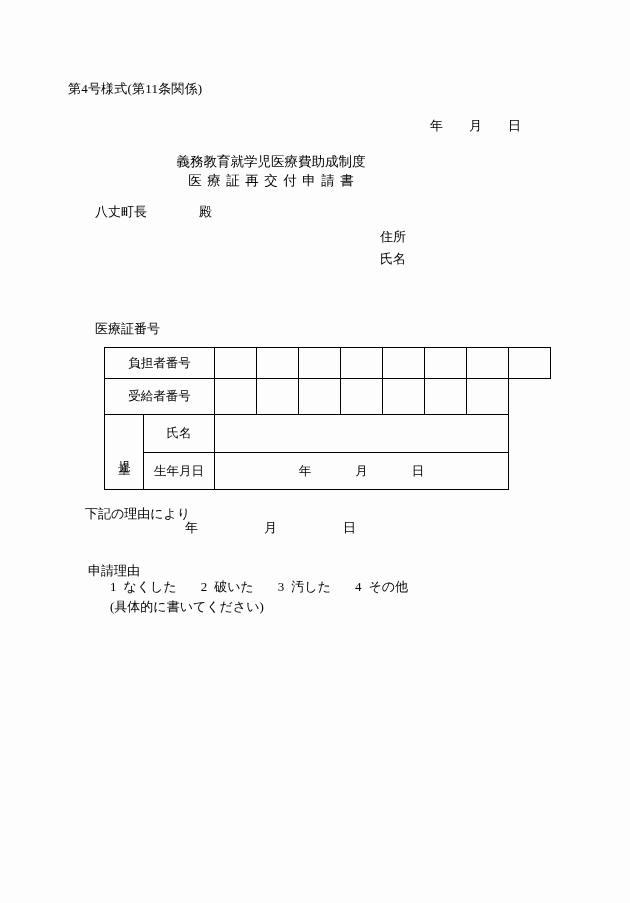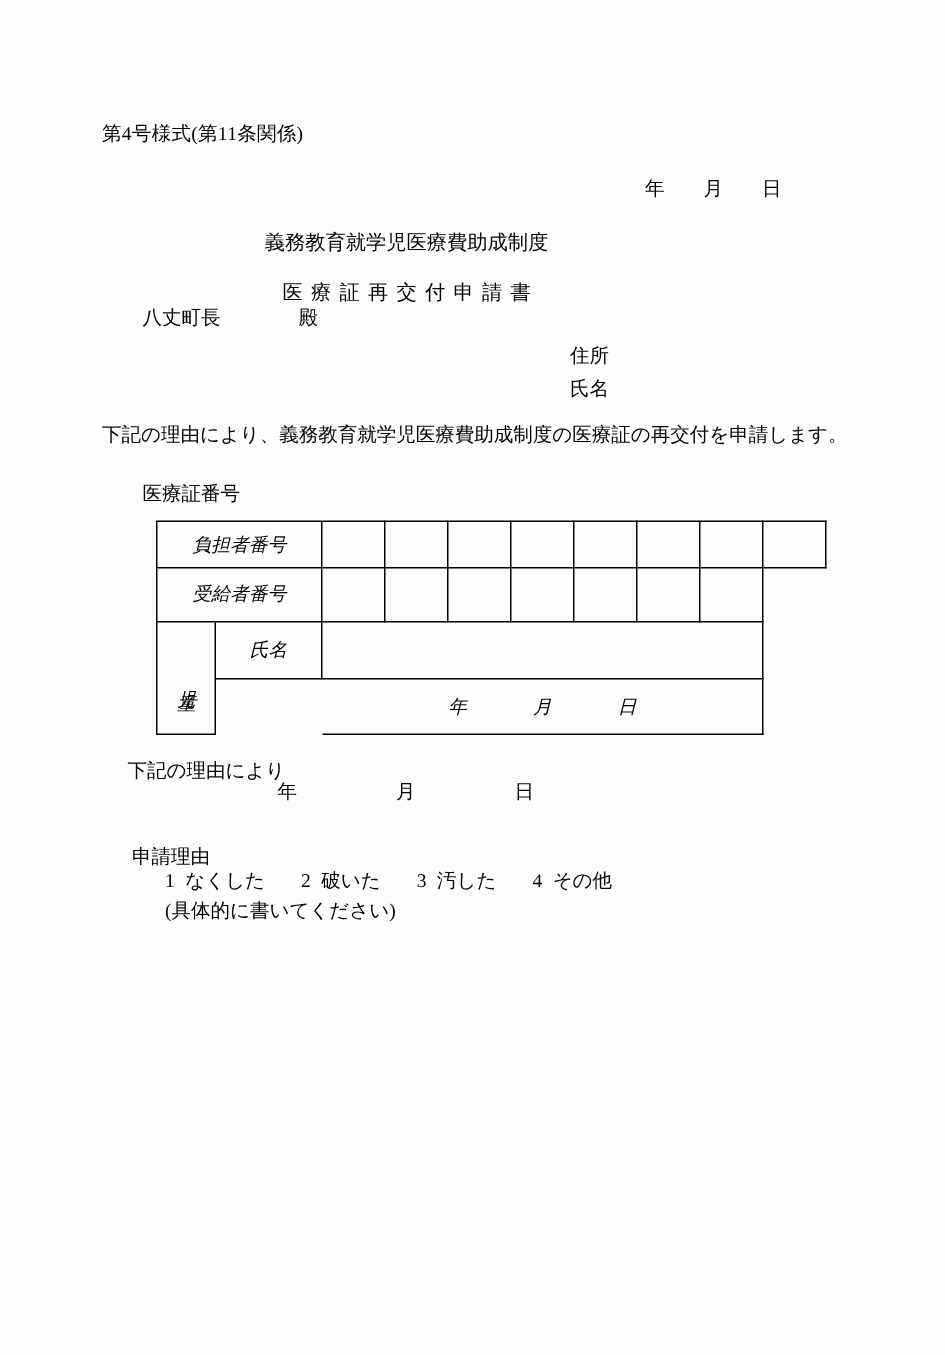--- a/index.html
+++ b/index.html
@@ -48,21 +48,20 @@
     font-size: 13.5px;
     line-height: 19px;
     white-space: nowrap;
   }
   .title-sub {
     font-size: 13.5px;
     line-height: 19px;
     letter-spacing: 5.5px;
     padding-left: 5.5px;
     white-space: nowrap;
-    margin-top: 14px;
   }
 
   .addressee {
     left: 95px;
     top: 203px;
     font-size: 13px;
     white-space: nowrap;
   }
   .addressee .sp { display: inline-block; width: 52px; }
 
@@ -86,21 +85,20 @@
     font-size: 13px;
     white-space: nowrap;
   }
 
   
   #cert-table {
     left: 104px;
     top: 347px;
     width: 450px;
     height: 145px;
-    font-style: italic;
   }
   #cert-table .cell {
     position: absolute;
     box-sizing: border-box;
     display: flex;
     align-items: center;
     justify-content: center;
     font-size: 12.5px;
     background: transparent;
   }
@@ -178,21 +176,20 @@
 
   <div class="abs addressee">
     <span>八丈町長</span><span class="sp"></span><span>殿</span>
   </div>
 
   <div class="abs applicant-block">
     <div>住所</div>
     <div>氏名</div>
   </div>
 
-  <div class="abs body-sentence">下記の理由により、義務教育就学児医療費助成制度の医療証の再交付を申請します。</div>
 
   <div class="abs label-cert-no">医療証番号</div>
 
   <div class="abs" id="cert-table">
       <div class="cell bdr-t bdr-b bdr-l bdr-r" style="left: 0px; top: 0px; width: 111px; height: 32px;">負担者番号</div>
       <div class="cell bdr-t bdr-b bdr-r-thin" style="left: 111px; top: 0px; width: 42px; height: 32px;"></div>
       <div class="cell bdr-t bdr-b bdr-r" style="left: 153px; top: 0px; width: 42px; height: 32px;"></div>
       <div class="cell bdr-t bdr-b bdr-r-thin" style="left: 195px; top: 0px; width: 42px; height: 32px;"></div>
       <div class="cell bdr-t bdr-b bdr-r" style="left: 237px; top: 0px; width: 42px; height: 32px;"></div>
       <div class="cell bdr-t bdr-b bdr-r-thin" style="left: 279px; top: 0px; width: 42px; height: 32px;"></div>
@@ -205,20 +202,21 @@
       <div class="cell bdr-b bdr-r-thin" style="left: 195px; top: 32px; width: 42px; height: 36px;"></div>
       <div class="cell bdr-b bdr-r-thin" style="left: 237px; top: 32px; width: 42px; height: 36px;"></div>
       <div class="cell bdr-b bdr-r-thin" style="left: 279px; top: 32px; width: 42px; height: 36px;"></div>
       <div class="cell bdr-b bdr-r-thin" style="left: 321px; top: 32px; width: 42px; height: 36px;"></div>
       <div class="cell bdr-b bdr-r" style="left: 363px; top: 32px; width: 42px; height: 36px;"></div>
       <div class="cell bdr-b bdr-l bdr-r" style="left: 0px; top: 68px; width: 40px; height: 75px;">
         <span class="vert-label">児童</span>
       </div>
       <div class="cell bdr-b-thin bdr-r" style="left: 40px; top: 68px; width: 71px; height: 38px;">氏名</div>
       <div class="cell bdr-b-thin bdr-r" style="left: 111px; top: 68px; width: 294px; height: 38px;"></div>
+      <div class="cell bdr-b bdr-r" style="left: 40px; top: 106px; width: 71px; height: 37px;">生年月日</div>
       <div class="cell bdr-b bdr-r" style="left: 111px; top: 106px; width: 294px; height: 37px;">
         <span class="dob-inner"><span>年</span><span class="sp"></span><span>月</span><span class="sp"></span><span>日</span></span>
       </div>
     </div>
 
   <div class="abs label-issue-date">下記の理由により</div>
   <div class="abs issue-date-line">
     <span>年</span><span class="sp"></span><span>月</span><span class="sp"></span><span>日</span>
   </div>
 

